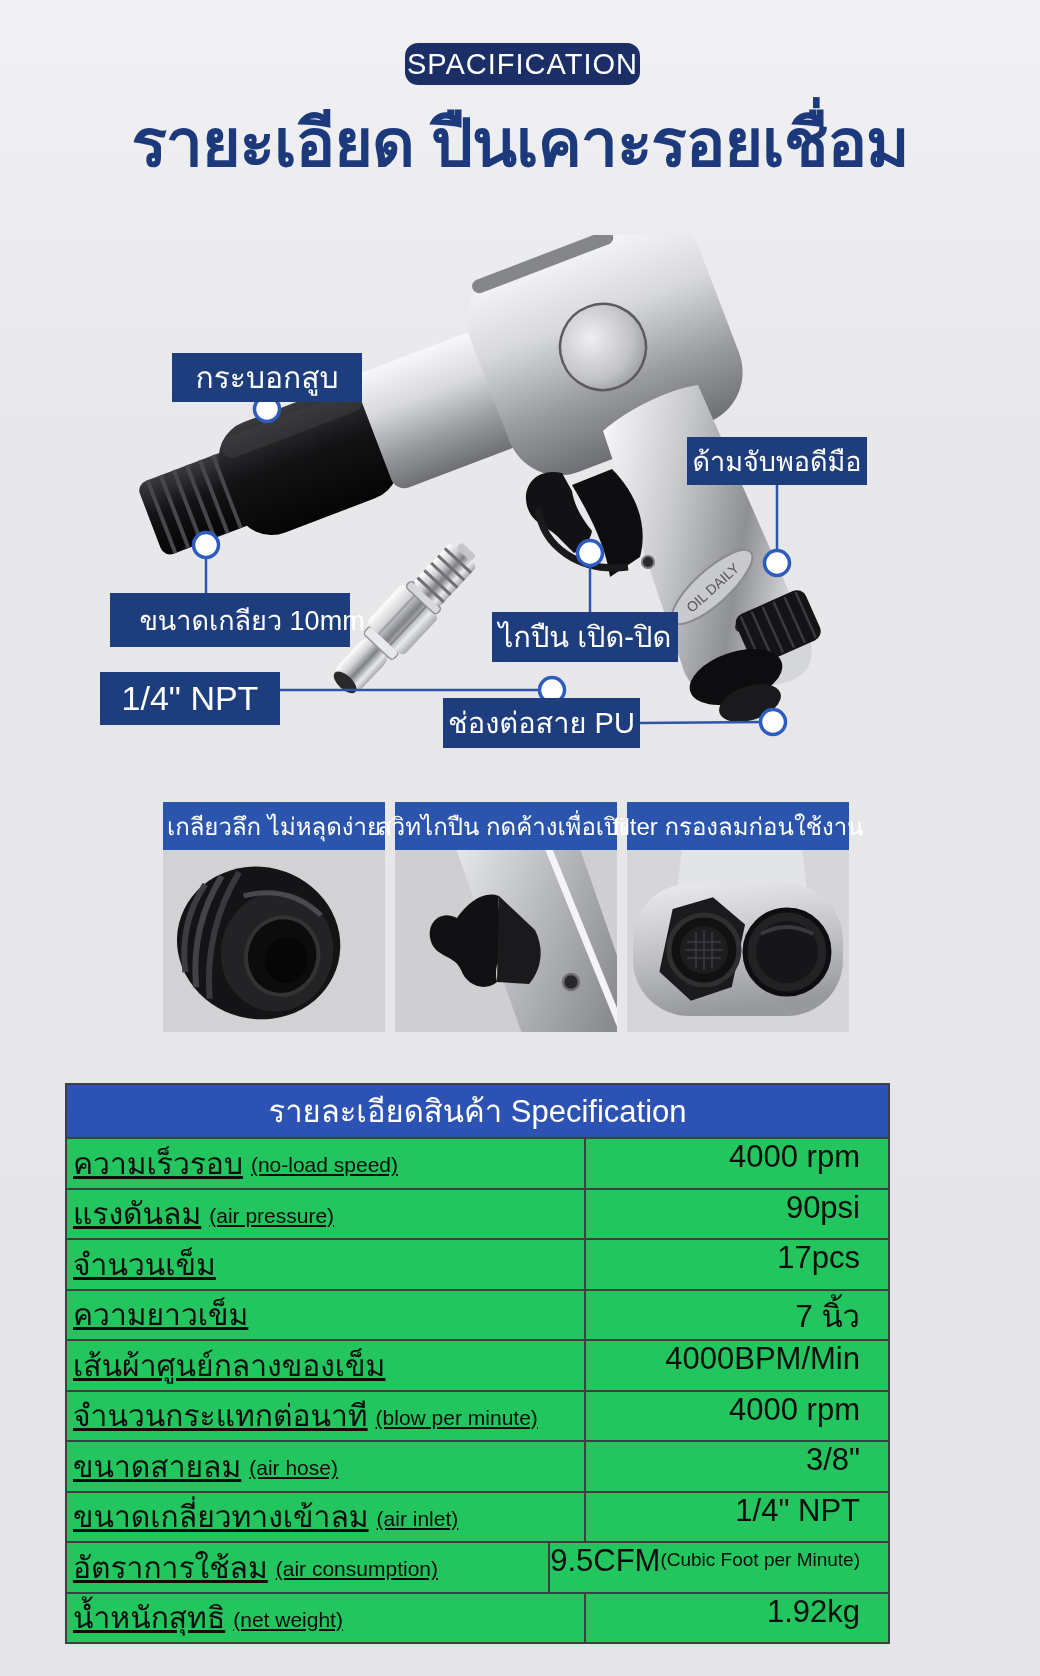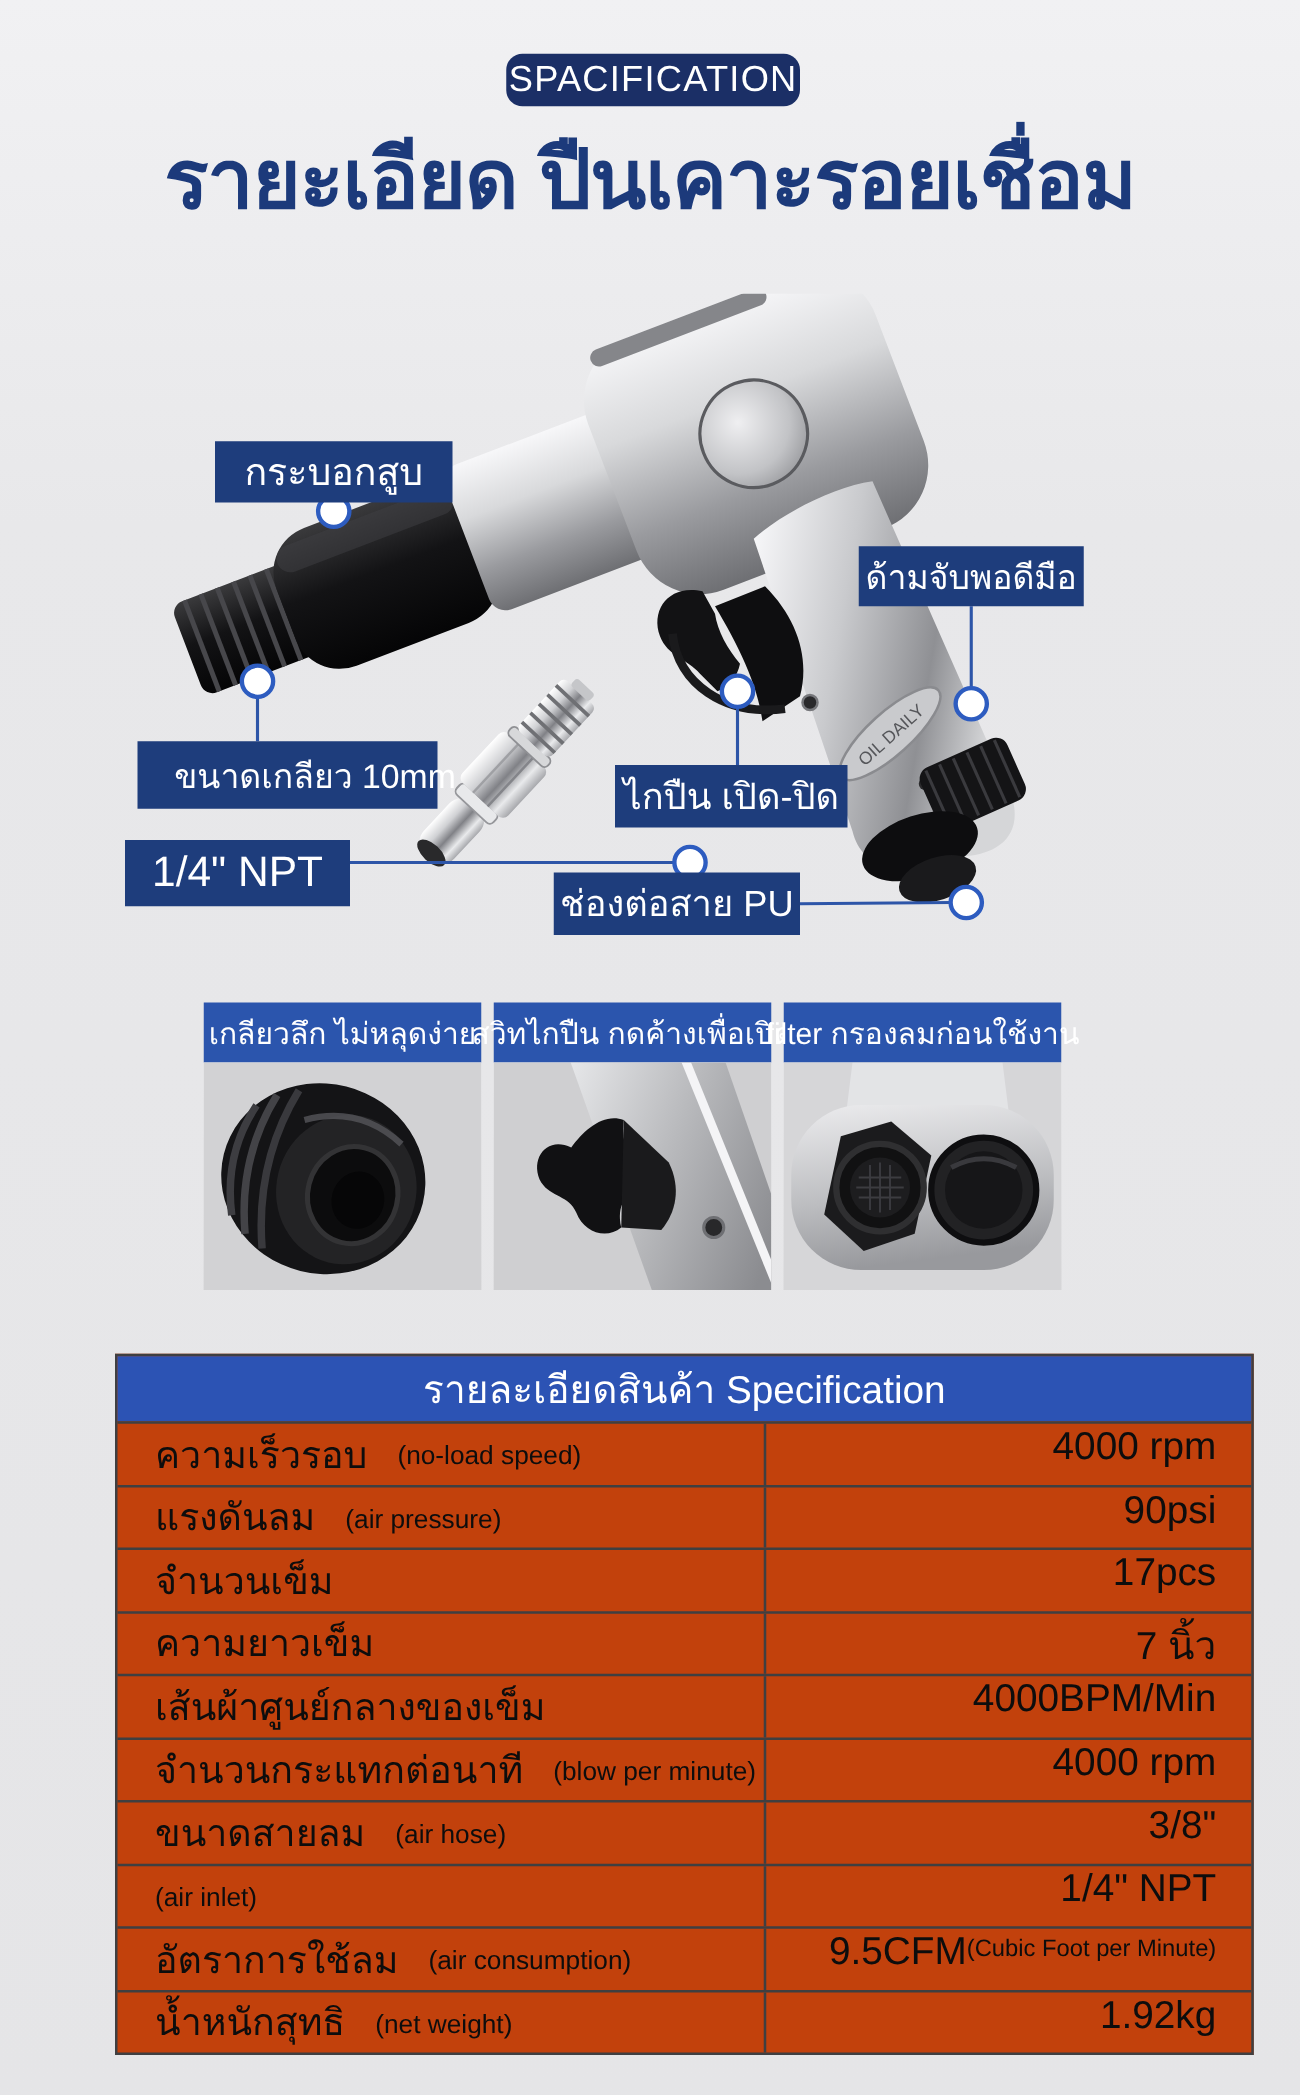--- a/index.html
+++ b/index.html
@@ -41,33 +41,33 @@
   .f1{left:163px;} .f2{left:395px;} .f3{left:627px;}
   .feature-caption{
     height:48px;background:#2b55ad;color:#ffffff;
     display:flex;align-items:center;justify-content:center;
     font-size:24px;white-space:nowrap;width:222px;
   }
   .feature-photo{top:850px;width:222px;height:182px;overflow:hidden;
     background:linear-gradient(180deg,#dcdcde 0%,#c6c6c8 100%);}
   
   .spec-table{
-    left:65px;top:1083px;width:911px;
-    border:2px solid #3f3f41;background:#c2410c;box-sizing:border-box;margin-left:27px;
+    left:65px;top:1083px;width:825px;
+    border:2px solid #3f3f41;background:#22c55e;box-sizing:border-box;
   }
   .spec-header{
     height:52px;background:#2c53b4;color:#ffffff;
     display:flex;align-items:center;justify-content:center;
     font-size:31px;
   }
   .spec-row{display:flex;height:50.5px;border-top:2px solid #3f3f41;box-sizing:border-box;}
   .spec-label{
     width:519px;border-right:2px solid #3f3f41;box-sizing:border-box;
-    display:flex;align-items:baseline;gap:24px;padding-left:30px;
-    align-items:center;color:#0d0d0d;
+    display:flex;align-items:baseline;gap:8px;padding-left:6px;
+    align-items:center;color:#0d0d0d;text-decoration:underline;
   }
   .spec-label .th{font-size:30px;}
   .spec-label .en{font-size:21px;padding-top:4px;}
   .spec-value{
     flex:1;display:flex;align-items:flex-start;justify-content:flex-end;
     padding-right:28px;color:#0d0d0d;font-size:31px;white-space:nowrap;
   }
   .spec-value .suffix{font-size:19px;padding-top:6px;}
 </style>
 </head>
@@ -343,20 +343,21 @@
         <span class="th">ขนาดสายลม</span>
         <span class="en">(air hose)</span>
       </div>
     <div class="spec-value">
         <span>3/8"</span>
         <span class="suffix"></span>
       </div>
   </div>
   <div class="spec-row">
     <div class="spec-label">
+        <span class="th">ขนาดเกลี่ยวทางเข้าลม</span>
         <span class="en">(air inlet)</span>
       </div>
     <div class="spec-value">
         <span>1/4" NPT</span>
         <span class="suffix"></span>
       </div>
   </div>
   <div class="spec-row">
     <div class="spec-label">
         <span class="th">อัตราการใช้ลม</span>

